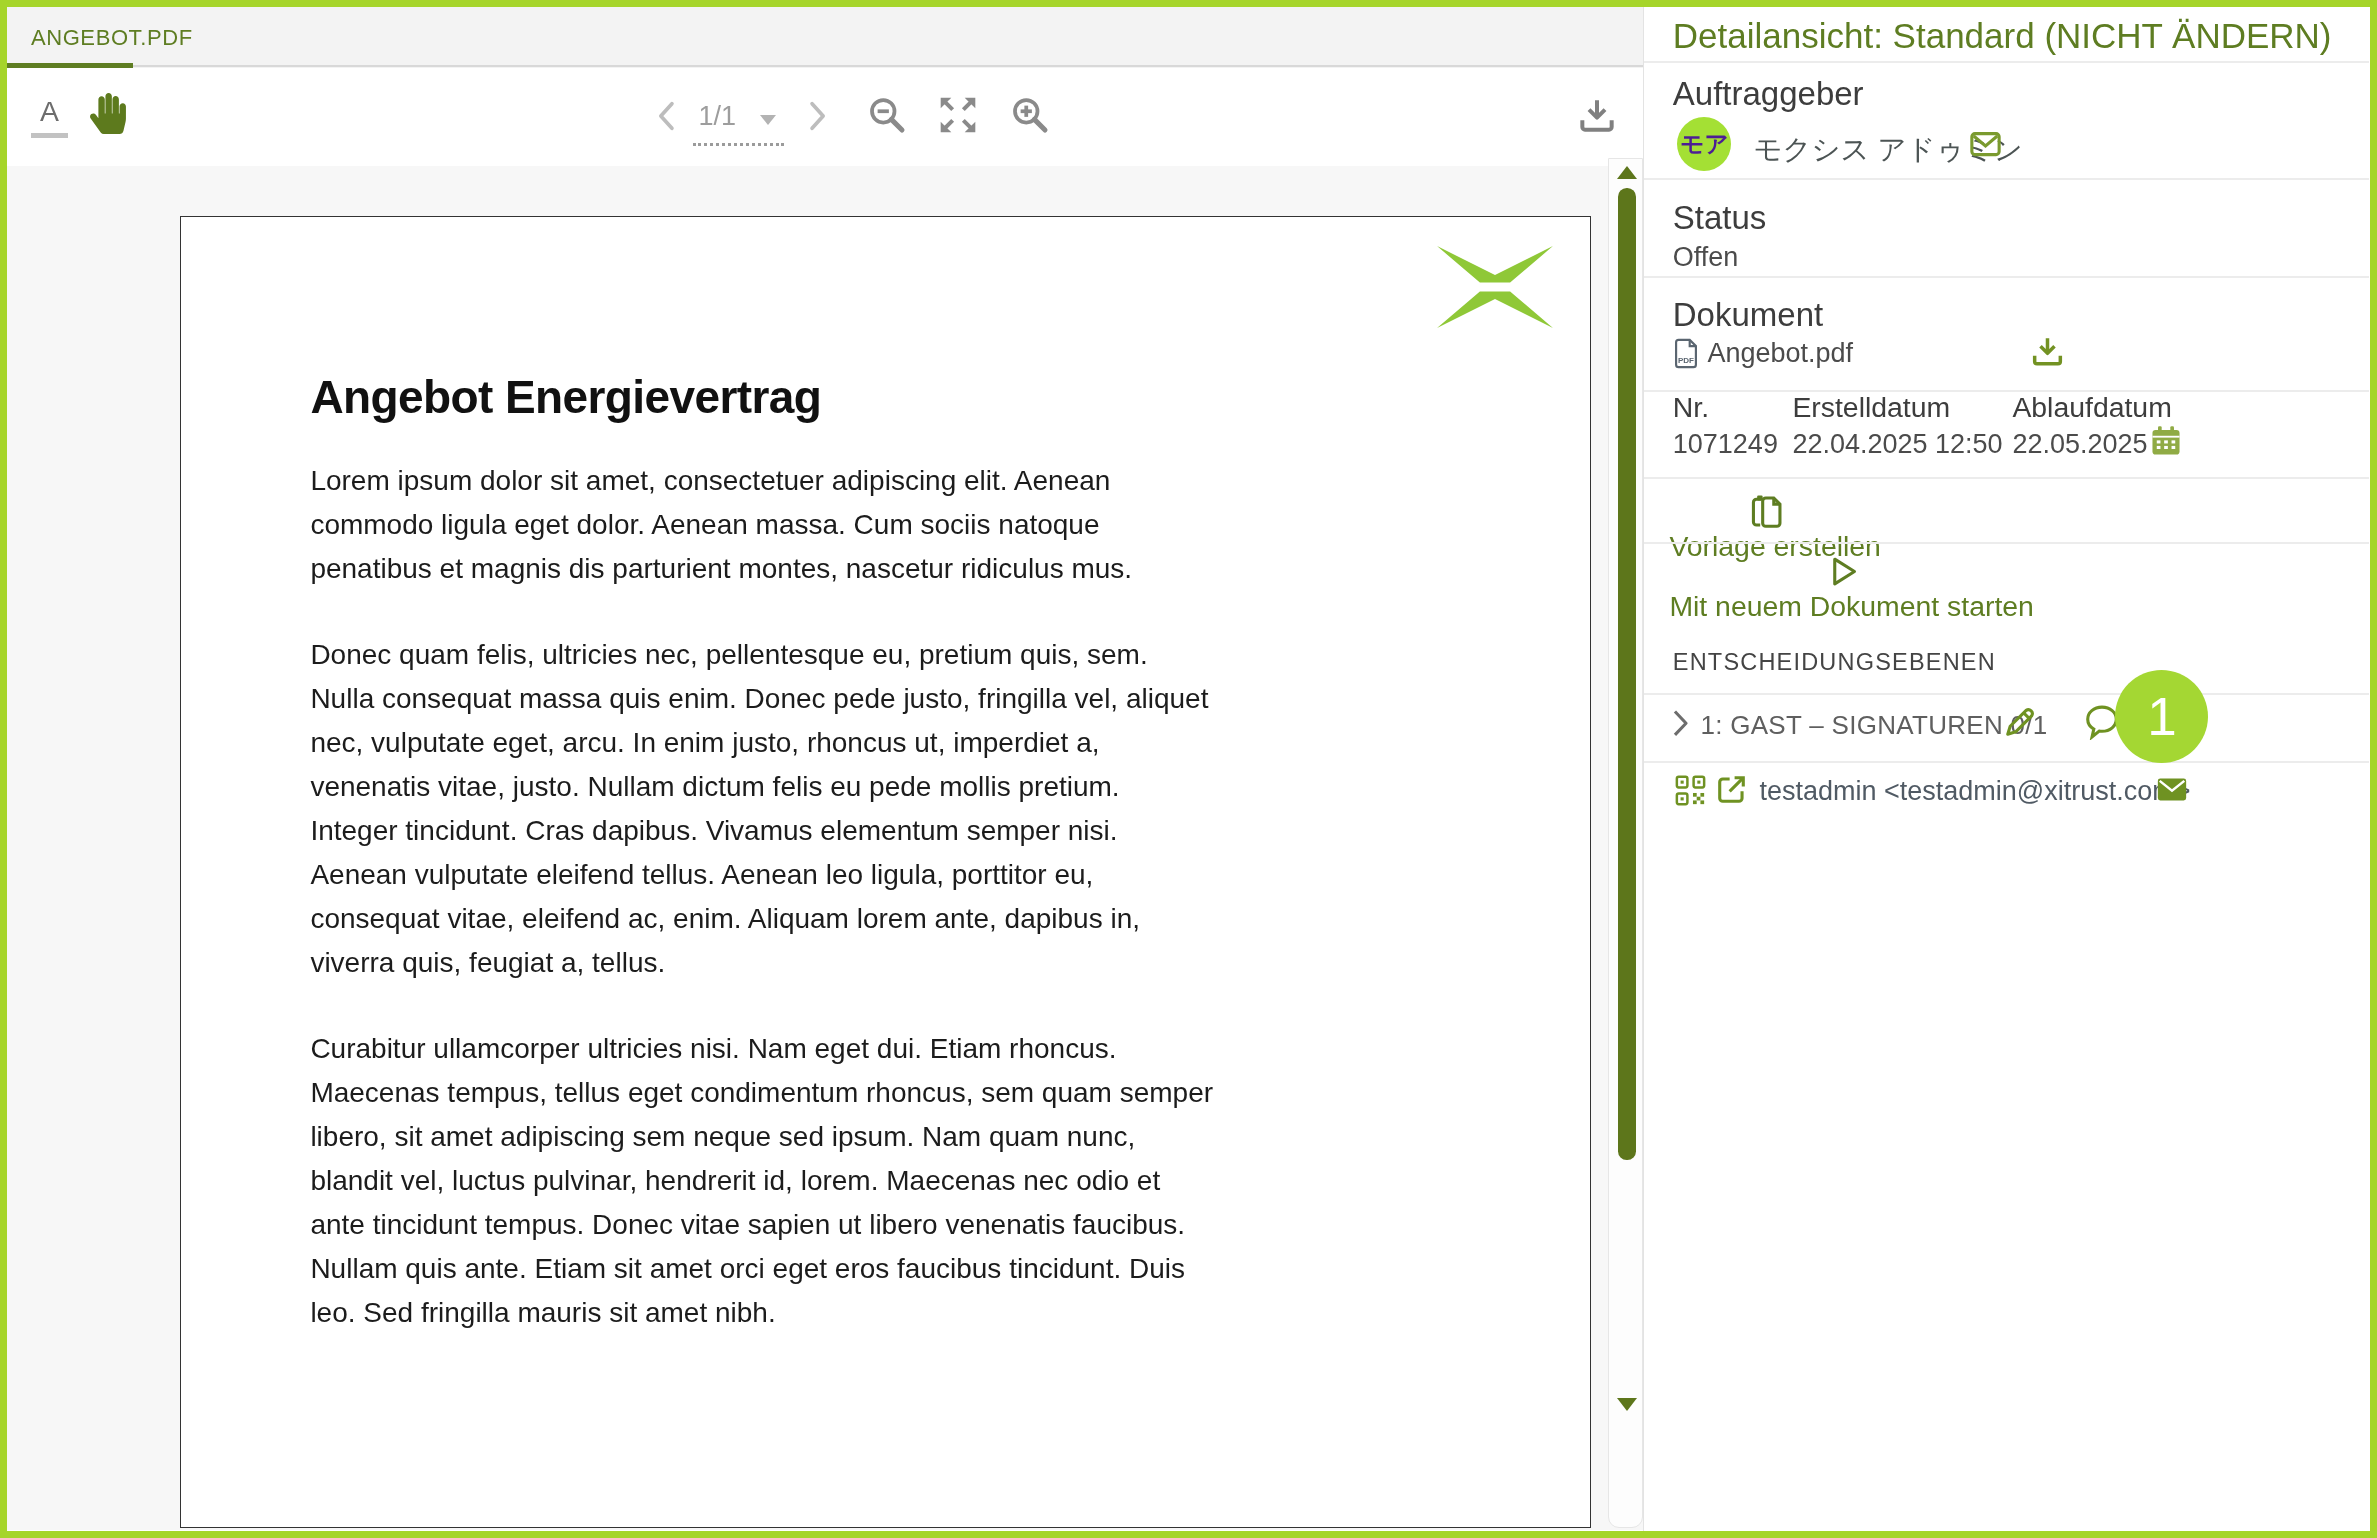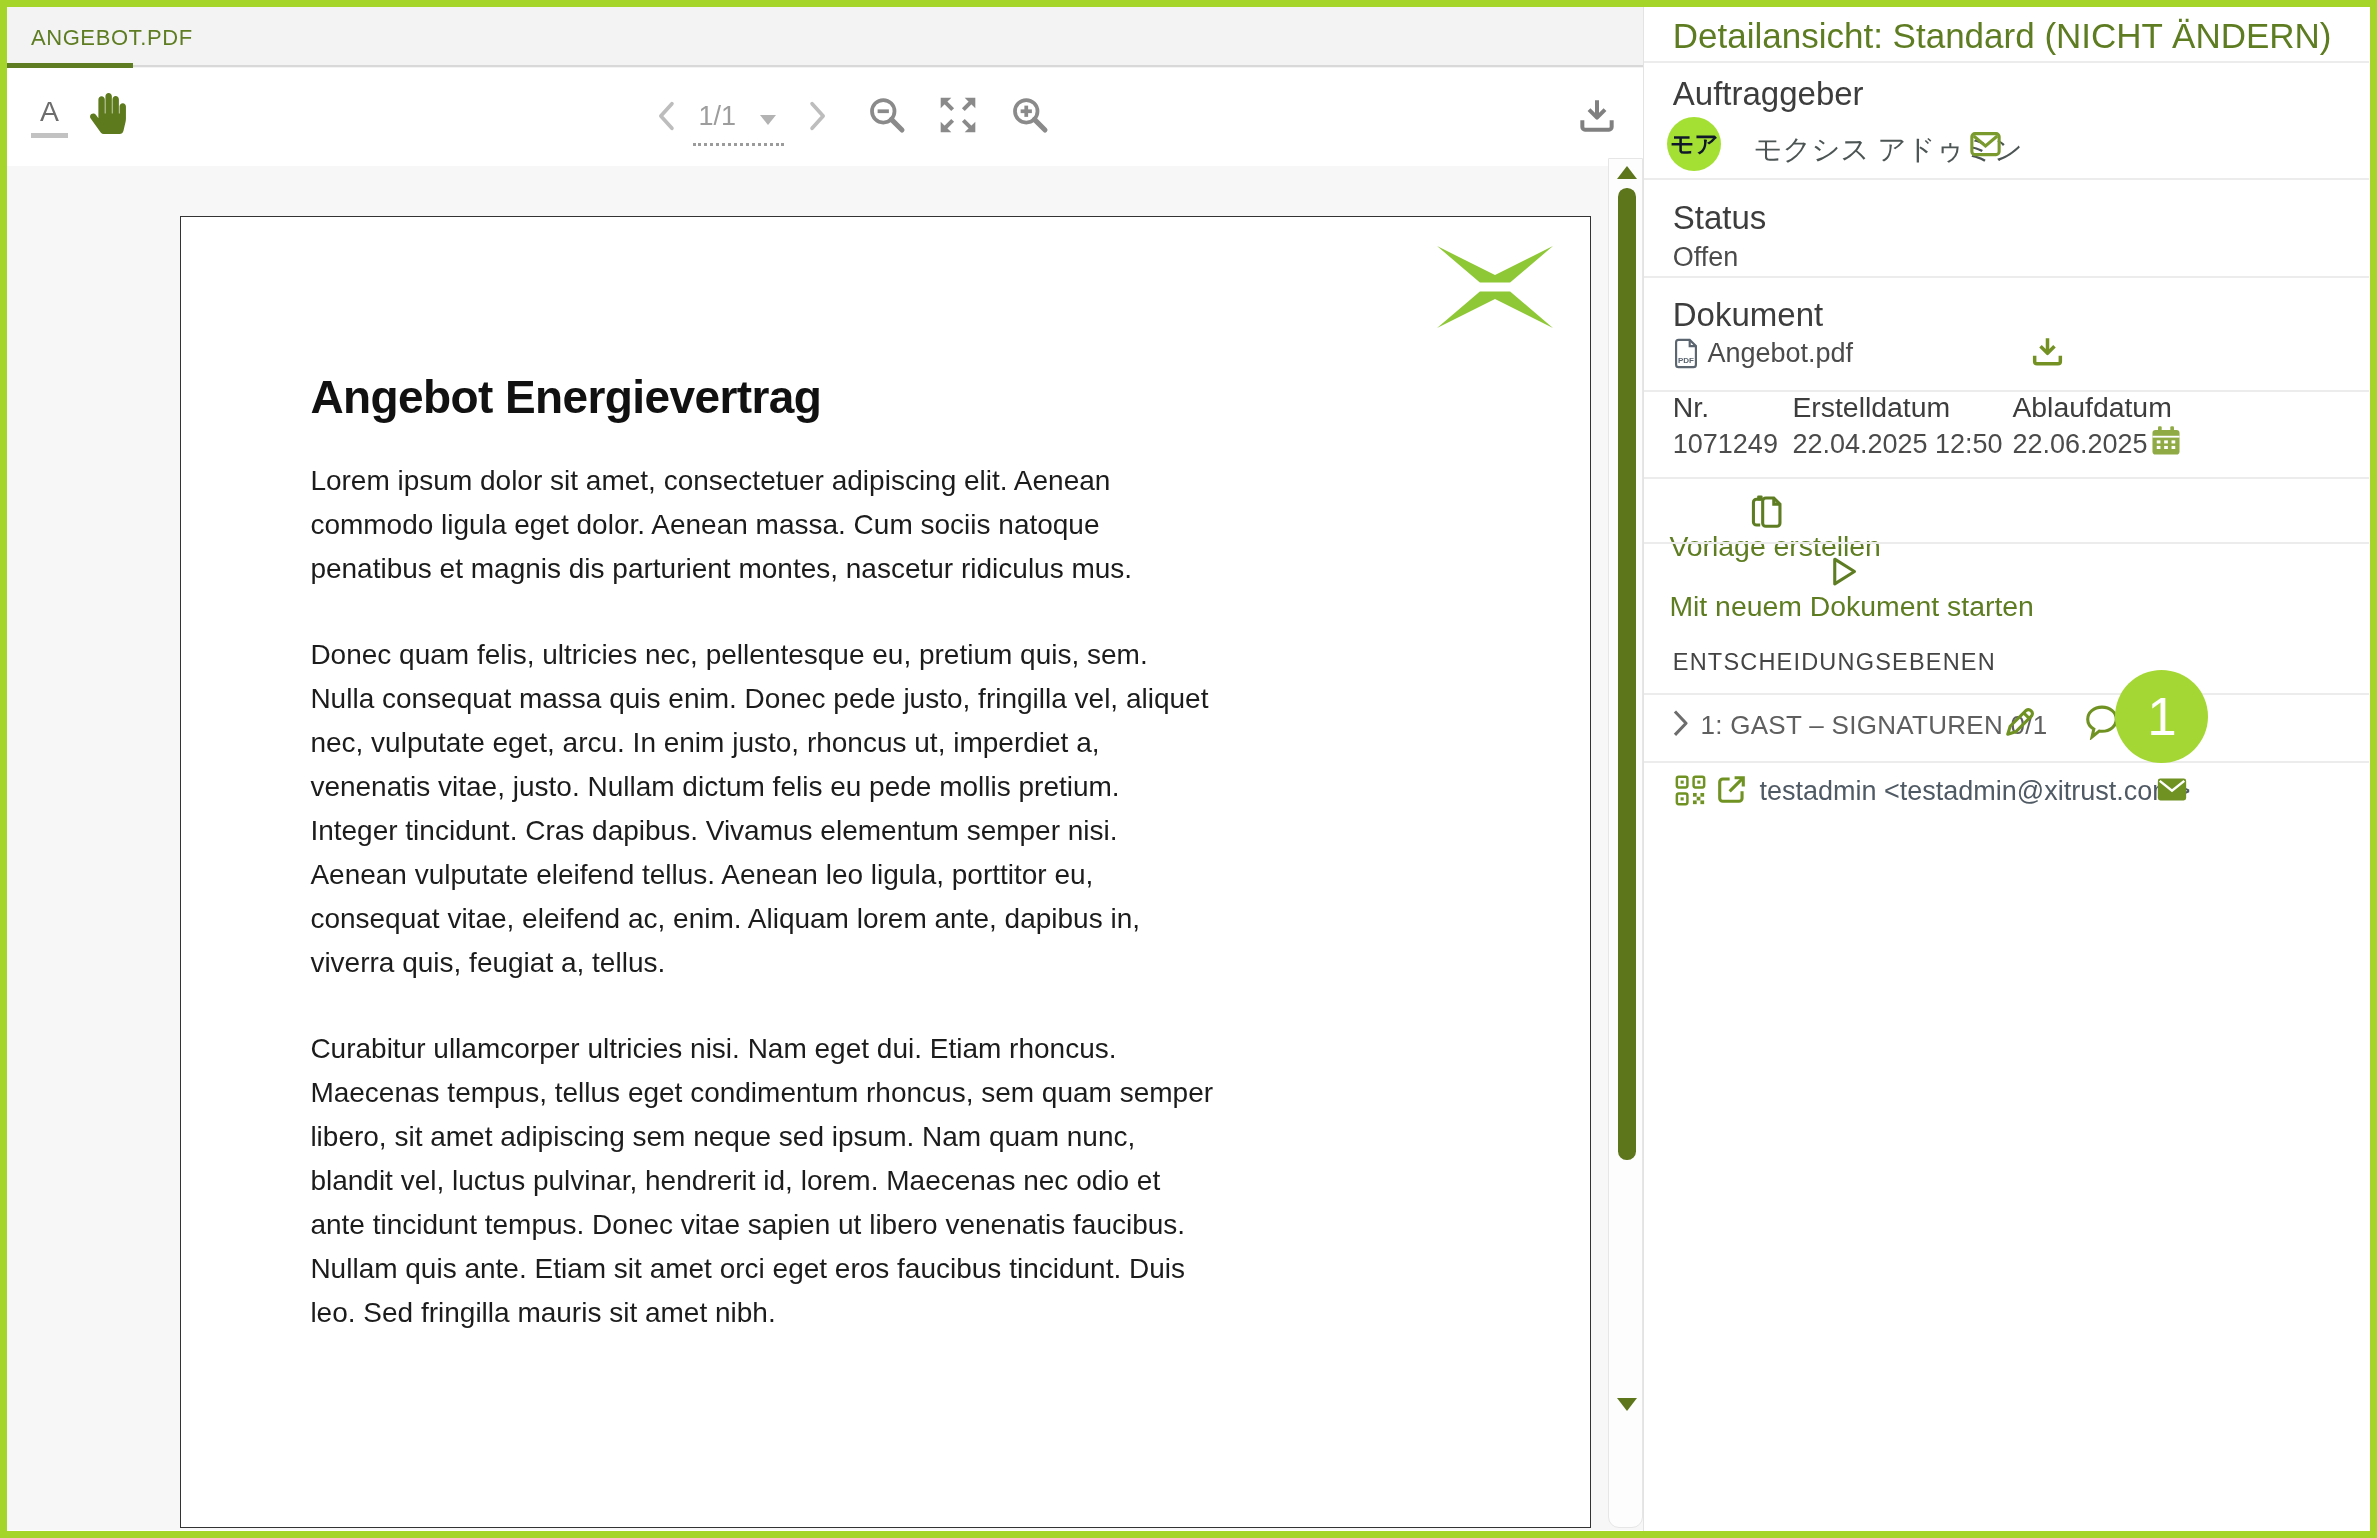--- a/index.html
+++ b/index.html
@@ -56,22 +56,22 @@
            border-top:13px solid #5d761b; }
 
   
   .panel { position:absolute; left:1636px; top:0; width:726px; height:1524px; background:#ffffff;
            border-left:1.2px solid #e3e3e3; }
   .pdiv { position:absolute; left:0; right:0; height:1.9px; background:#ececec; }
   .panel-title { position:absolute; left:28.4px; top:8.7px; right:2.5px; font-size:35px; color:#5e7d22;
                  white-space:nowrap; overflow:hidden; }
   .sec-label { position:absolute; left:28.4px; font-size:33px; color:#3d3d3d; }
   .sec-value { position:absolute; left:28.4px; font-size:27px; color:#4b4b4b; }
-  .avatar { position:absolute; left:23px; top:110px; width:54px; height:54px; border-radius:50%;
-            background:#a4e034; color:#0f172a; font-weight:700; font-size:23.5px;
+  .avatar { position:absolute; left:33px; top:110px; width:54px; height:54px; border-radius:50%;
+            background:#a4e034; color:#4c1d95; font-weight:700; font-size:23.5px;
             display:flex; align-items:center; justify-content:center; }
   .who-name { position:absolute; left:109px; top:124px; font-size:28.4px; color:#4c5454; }
   .env-outline { position:absolute; left:326px; top:121px; width:31px; height:31px; color:#7a9a2e; }
   .file-row { position:absolute; left:28.4px; top:328px; height:36px; display:flex; align-items:center; color:#4b4b4b; }
   .file-ic { width:26px; height:31px; color:#5a6570; margin-right:8.7px; }
   .file-name { font-size:27px; color:#4b4b4b; }
   .dl-green { position:absolute; left:386px; top:326px; width:35px; height:36px; color:#739223; }
   .meta-h { position:absolute; top:384px; font-size:28.4px; color:#3d3d3d; }
   .meta-v { position:absolute; top:422px; font-size:27px; color:#4b4b4b; white-space:nowrap; }
   .cal-ic { position:absolute; left:506px; top:418px; width:32px; height:32px; color:#90ab45; }
@@ -251,21 +251,21 @@
         <path d="M8 38 v10 a4 4 0 0 0 4 4 h36 a4 4 0 0 0 4-4 v-10" fill="none" stroke="currentColor" stroke-width="6"></path>
       </svg>
     </div>
     <div class="pdiv" style="top:383px"></div>
 
     <div class="meta-h" style="left:28.4px">Nr.</div>
     <div class="meta-h" style="left:148px">Erstelldatum</div>
     <div class="meta-h" style="left:368px">Ablaufdatum</div>
     <div class="meta-v" style="left:28.4px">1071249</div>
     <div class="meta-v" style="left:148px">22.04.2025 12:50</div>
-    <div class="meta-v" style="left:368px">22.06.2025</div>
+    <div class="meta-v" style="left:368px">22.05.2025</div>
     <div class="cal-ic">
       <svg viewBox="0 0 52 52">
         <rect x="4" y="8" width="44" height="40" rx="5" fill="currentColor"></rect>
         <rect x="13" y="2" width="6" height="12" rx="2" fill="currentColor"></rect>
         <rect x="33" y="2" width="6" height="12" rx="2" fill="currentColor"></rect>
         <line x1="4" y1="19" x2="48" y2="19" stroke="#ffffff" stroke-width="3"></line>
         <g fill="#ffffff">
           <rect x="11" y="25" width="6" height="5"></rect>
               <rect x="23" y="25" width="6" height="5"></rect>
               <rect x="35" y="25" width="6" height="5"></rect>

